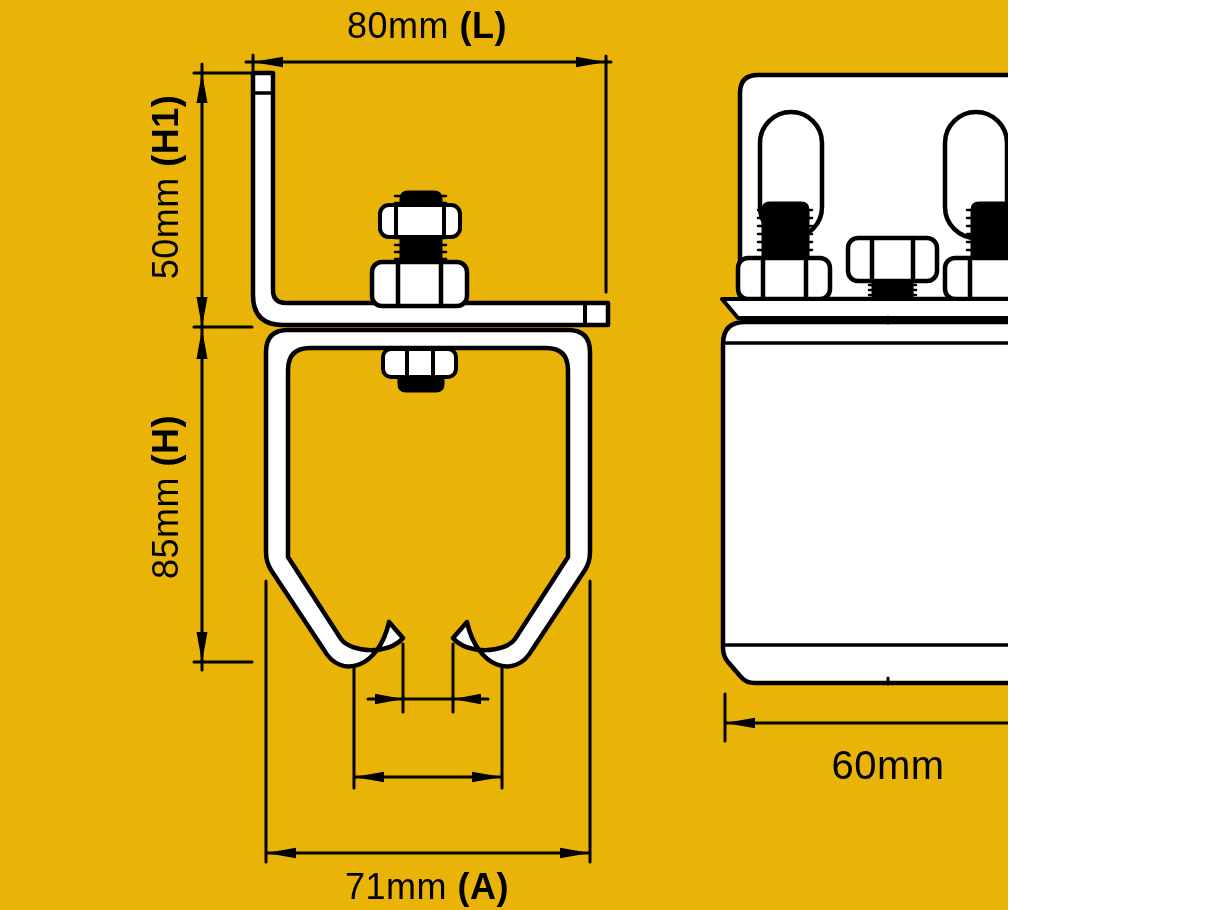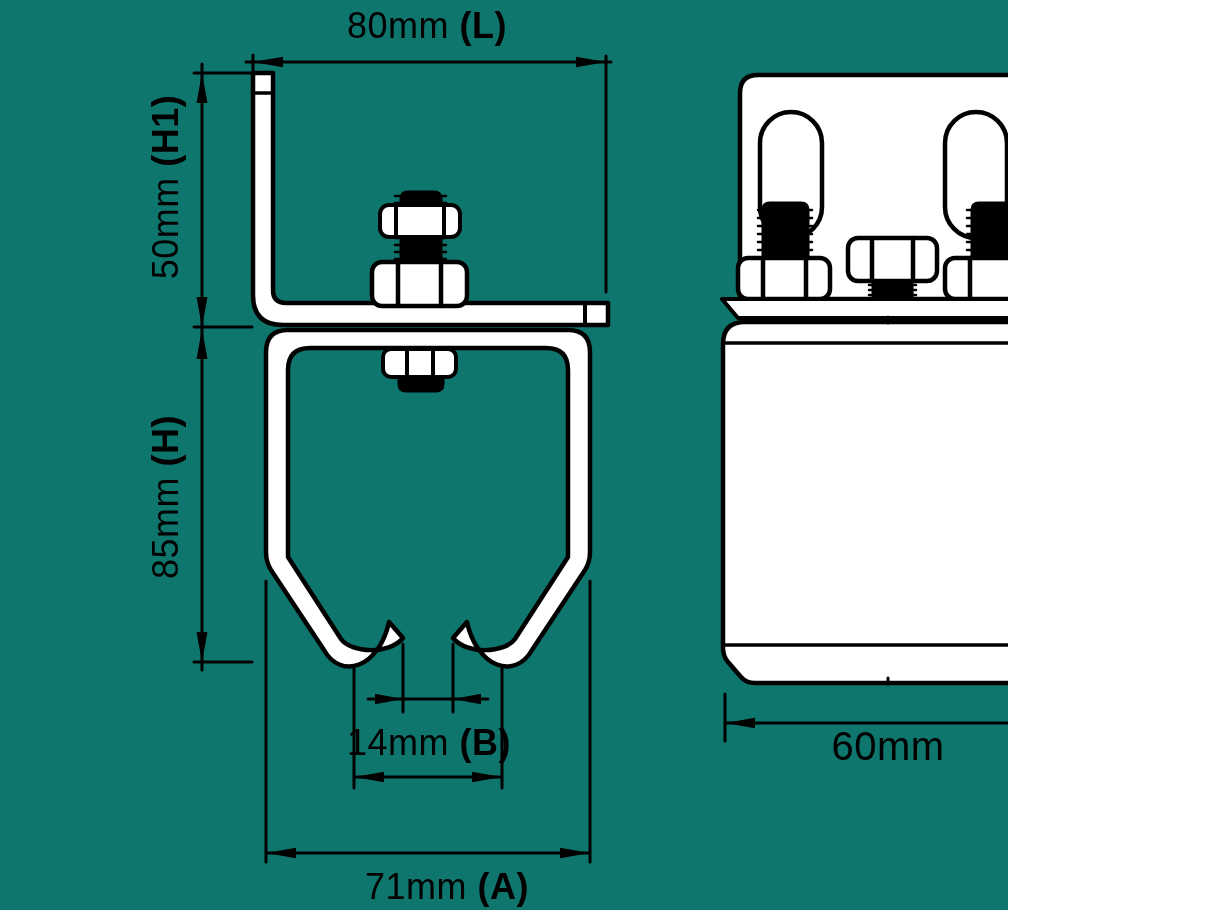--- a/index.html
+++ b/index.html
@@ -1,19 +1,19 @@
 <!DOCTYPE html>
 <html><head>
 <meta charset="utf-8">
 <style>
   html,body{margin:0;padding:0;background:#fff;}
   .canvas{
     position:relative;
     width:1008px;height:910px;
-    background:#0f766e;
+    background:#eab308;
     overflow:hidden;
     font-family:"Liberation Sans",sans-serif;
   }
   .drawing-svg{position:absolute;left:0;top:0;}
   .lbl{
     position:absolute;
     transform:translate(-50%,-50%);
     font-size:36px;
     color:#000;
     white-space:nowrap;
@@ -150,28 +150,24 @@
   <div class="lbl vert" style="left:166px;top:187px">
     <span>50mm</span>
     <b>(H1)</b>
   </div>
 
   <div class="lbl vert" style="left:166px;top:497px">
     <span>85mm</span>
     <b>(H)</b>
   </div>
 
-  <div class="lbl" style="left:429px;top:743px">
-    <span>14mm</span>
-    <b>(B)</b>
-  </div>
 
 
-  <div class="lbl" style="left:447px;top:887px">
+  <div class="lbl" style="left:427px;top:887px">
     <span>71mm</span>
     <b>(A)</b>
   </div>
 
-  <div class="lbl big" style="left:888px;top:746px">
+  <div class="lbl big" style="left:888px;top:765px">
     <span>60mm</span><b></b>
   </div>
 
 </div>
 
 </body></html>

